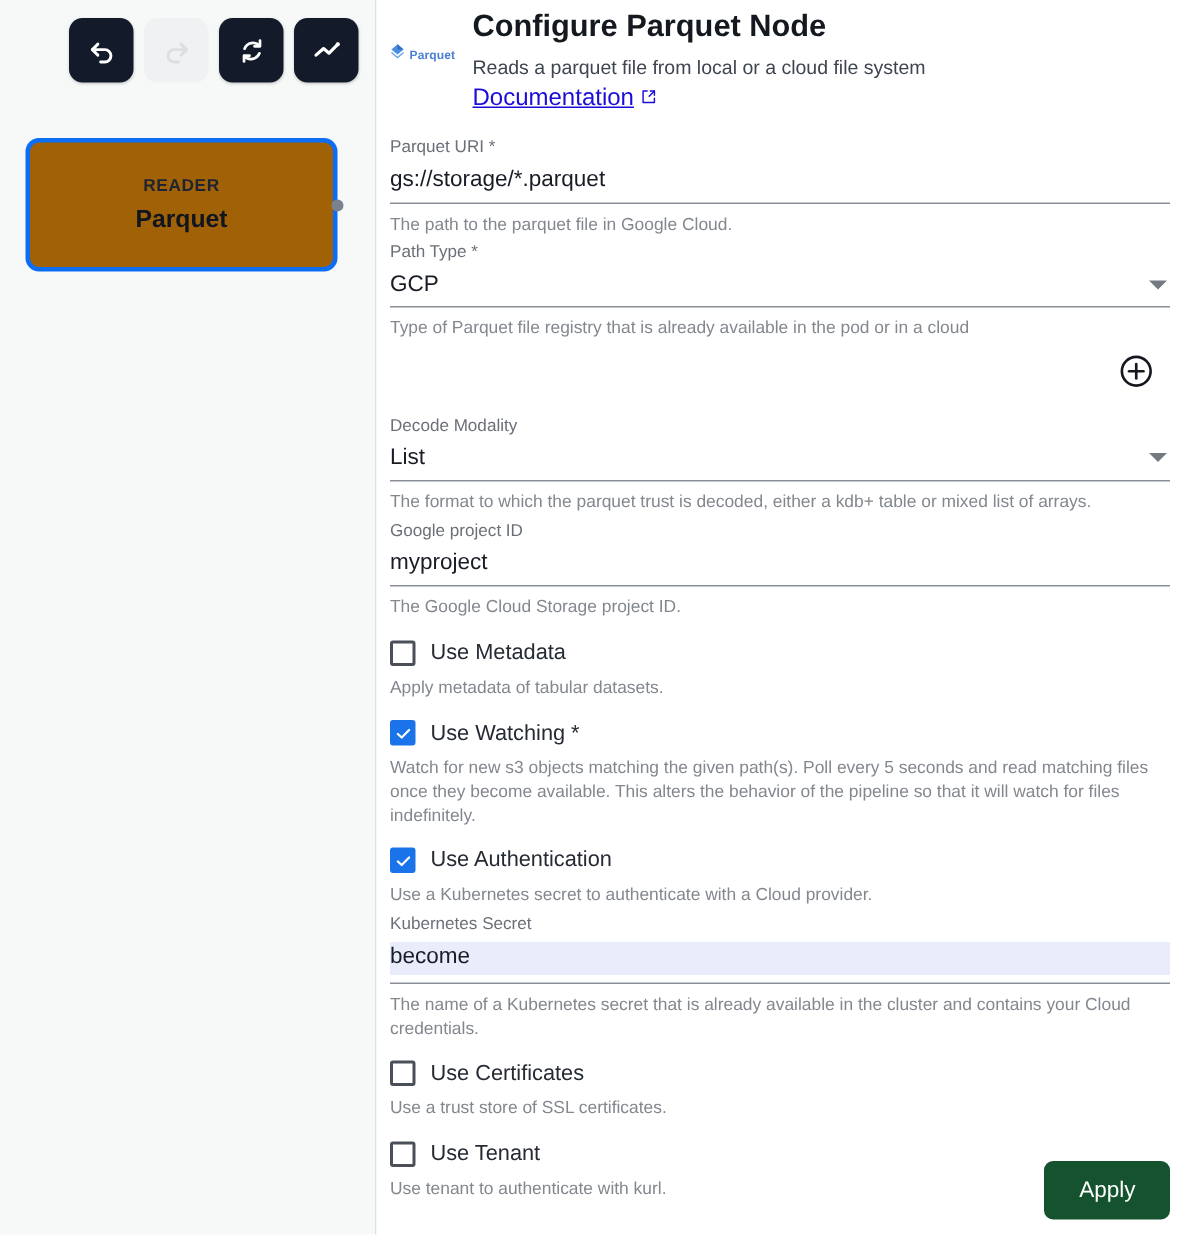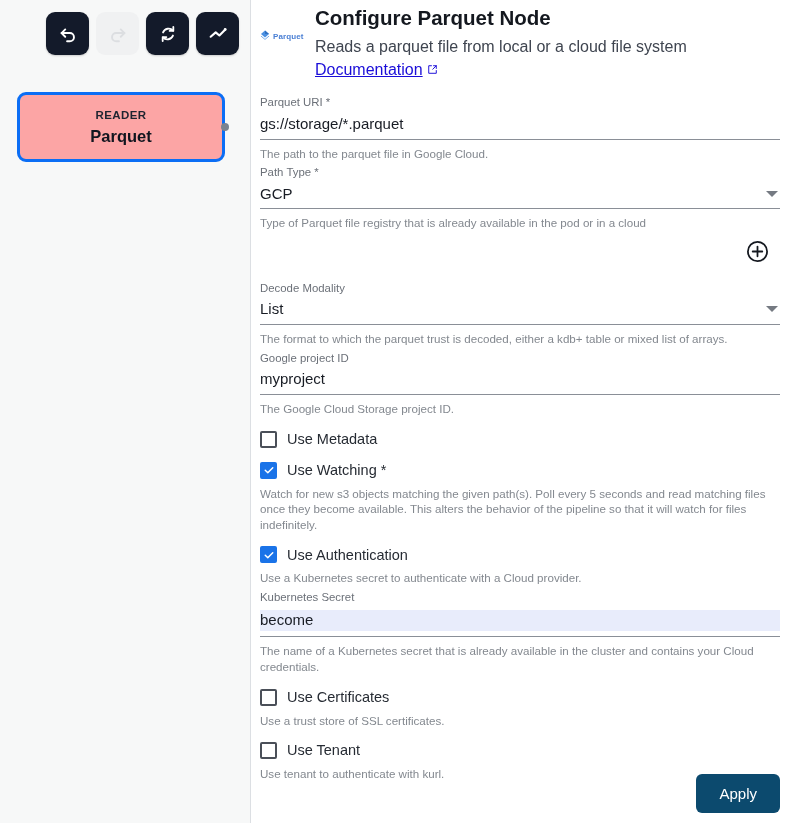--- a/index.html
+++ b/index.html
@@ -43,22 +43,22 @@
   .tool-btn.disabled {
     background: #f0f1f2;
     box-shadow: none;
     cursor: default;
   }
   .tool-btn svg { display: block; }
 
   .node-card {
     position: absolute;
     left: 17px; top: 92px;
-    width: 208px; height: 70px;
-    background: #fca5a5;
+    width: 208px; height: 89px;
+    background: #a16207;
     border: 3px solid #0b6ef5;
     border-radius: 9px;
     display: flex;
     flex-direction: column;
     align-items: center;
     justify-content: center;
     cursor: pointer;
   }
   .node-kind {
     font-size: 11.5px;
@@ -114,21 +114,21 @@
     letter-spacing: 0.1px;
   }
   .panel-title {
     font-size: 20.5px;
     font-weight: bold;
     color: #14181f;
     margin: 0 0 7px 0;
     line-height: 1.15;
   }
   .panel-subtitle {
-    font-size: 16px;
+    font-size: 13px;
     color: #3f4550;
     margin: 0 0 4px 0;
     line-height: 1.3;
   }
   .doc-link {
     display: inline-flex;
     align-items: center;
     gap: 4px;
     font-size: 16px;
     color: #1a0dd8;
@@ -223,21 +223,21 @@
     line-height: 1.35;
     margin-top: 7px;
   }
 
   .apply-wrap {
     position: absolute;
     right: 20px;
     bottom: 10px;
   }
   .apply-btn {
-    background: #0c4a6e;
+    background: #14532d;
     color: #ffffff;
     font-size: 15px;
     font-family: "Liberation Sans", sans-serif;
     border: none;
     border-radius: 6px;
     padding: 12px 23px;
     cursor: pointer;
     line-height: 1;
   }
 </style>
@@ -374,20 +374,21 @@
           <div class="field-control">
             <div class="field-value">myproject</div>
           </div>
           <div class="field-hint">The Google Cloud Storage project ID.</div>
         </div>
 
         <div class="check-row">
           <span class="cbox off"></span>
           <span class="check-label">Use Metadata</span>
         </div>
+        <div class="check-hint">Apply metadata of tabular datasets.</div>
 
         <div class="check-row">
           <span class="cbox on">
             <svg width="12" height="12" viewBox="0 0 16 16" fill="none" stroke="#ffffff" stroke-width="2" stroke-linecap="round" stroke-linejoin="round">
               <path d="M3 8.4 L6.4 11.6 L13 4.9"></path>
             </svg>
           </span>
           <span class="check-label">Use Watching *</span>
         </div>
         <div class="check-hint">Watch for new s3 objects matching the given path(s). Poll every 5 seconds and read matching files once they become available. This alters the behavior of the pipeline so that it will watch for files indefinitely.</div>

